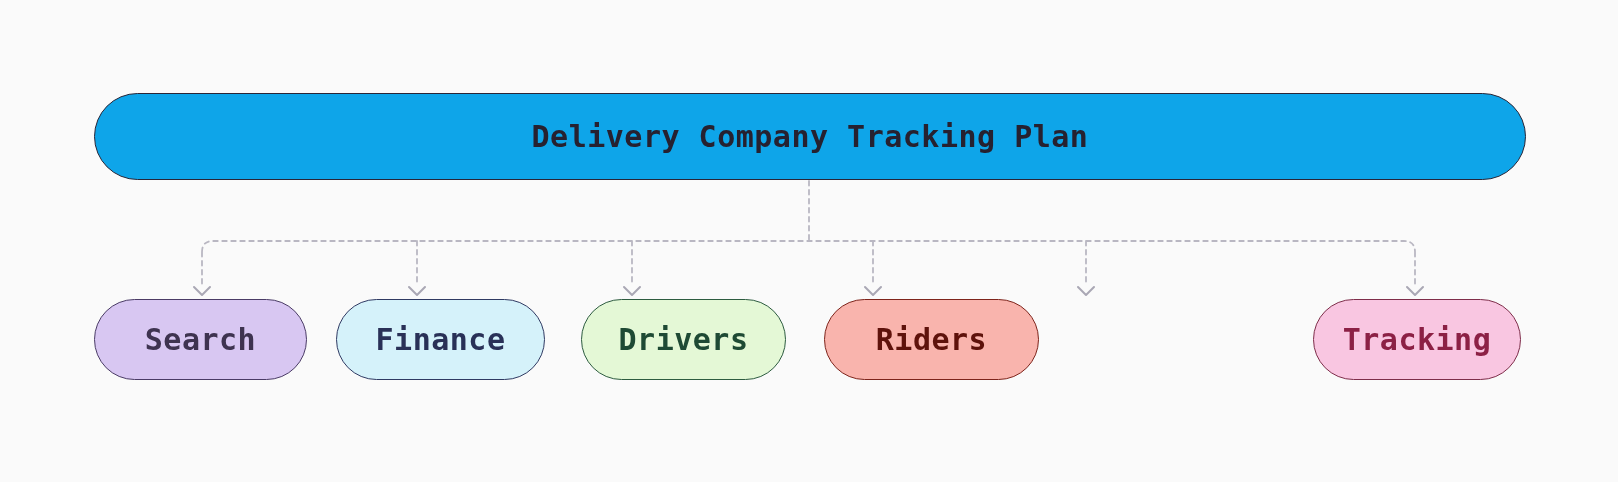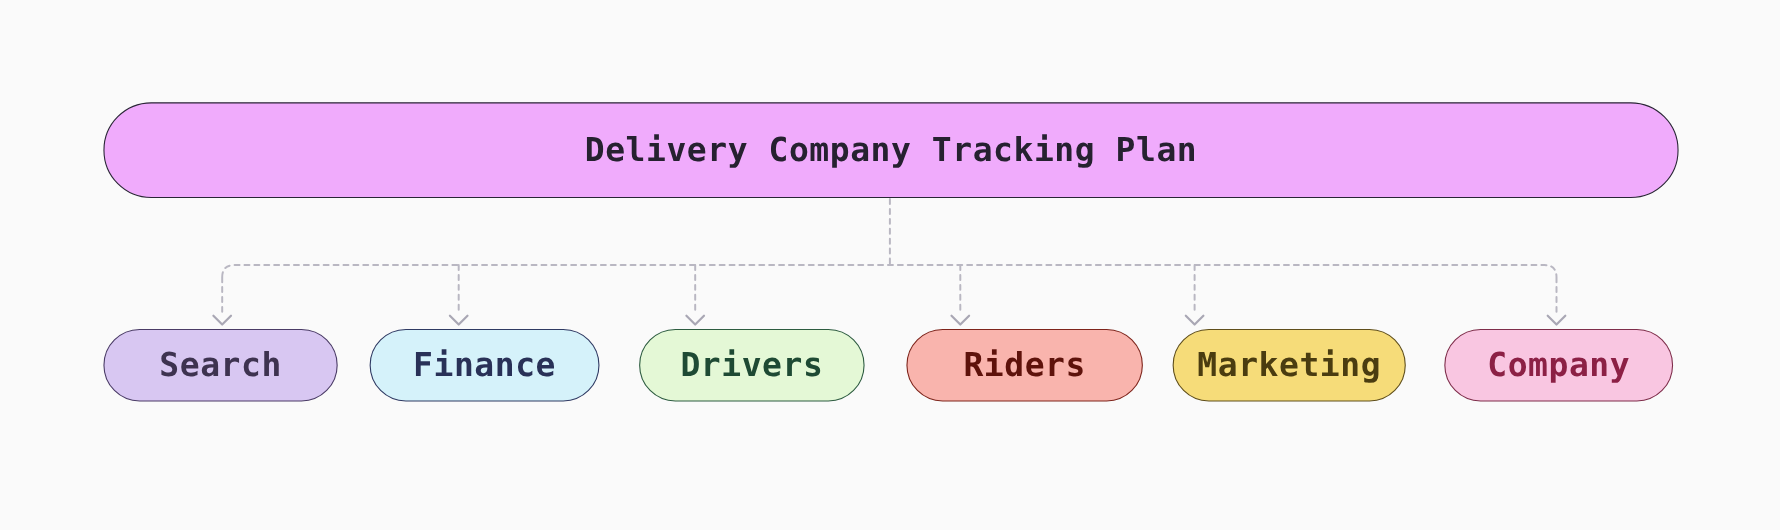--- a/index.html
+++ b/index.html
@@ -40,21 +40,21 @@
   .root-node .label {
     font-size: 30px;
     font-weight: 700;
     letter-spacing: 0.5px;
     color: #262130;
     white-space: nowrap;
   }
   .node {
     position: absolute;
     top: 299px;
-    height: 66px;
+    height: 81px;
     border-radius: 44px;
     border: 1.5px solid #555;
     display: flex;
     align-items: center;
     justify-content: center;
     box-sizing: border-box;
     cursor: pointer;
   }
   .node .label {
     font-size: 30px;
@@ -88,36 +88,33 @@
     <g fill="none" stroke-width="2" stroke-linecap="round" stroke-linejoin="round">
       <polyline points="194,287 202,295 210,287" stroke="#a9a7b4"></polyline>
       <polyline points="409,287 417,295 425,287" stroke="#a9a7b4"></polyline>
       <polyline points="624,287 632,295 640,287" stroke="#a9a7b4"></polyline>
       <polyline points="865,287 873,295 881,287" stroke="#a9a7b4"></polyline>
       <polyline points="1078,287 1086,295 1094,287" stroke="#a9a7b4"></polyline>
       <polyline points="1407,287 1415,295 1423,287" stroke="#a9a7b4"></polyline>
     </g>
   </svg>
 
-  <div class="root-node" style="background: #f0abfc; border-color: rgb(42, 37, 54);">
+  <div class="root-node" style="background: #0ea5e9; border-color: rgb(42, 37, 54);">
     <span class="label" style="color: rgb(38, 33, 48);">Delivery Company Tracking Plan</span>
   </div>
 
   <div class="node node-1" style="background: rgb(216, 199, 242); border-color: rgb(74, 59, 102);">
     <span class="label" style="color: rgb(62, 51, 80);">Search</span>
   </div>
   <div class="node node-2" style="background: rgb(213, 242, 250); border-color: rgb(47, 58, 99);">
     <span class="label" style="color: rgb(41, 49, 87);">Finance</span>
   </div>
   <div class="node node-3" style="background: rgb(228, 248, 214); border-color: rgb(45, 92, 64);">
     <span class="label" style="color: rgb(30, 74, 52); text-align: center;">Drivers</span>
   </div>
   <div class="node node-4" style="background: rgb(249, 180, 173); border-color: rgb(126, 36, 27);">
     <span class="label" style="color: rgb(94, 18, 11);">Riders</span>
   </div>
-  <div class="node node-5" style="background: rgb(246, 220, 121); border-color: rgb(95, 78, 26);">
-    <span class="label" style="color: rgb(74, 60, 16);">Marketing</span>
-  </div>
   <div class="node node-6" style="background: rgb(249, 198, 225); border-color: rgb(126, 45, 74);">
-    <span class="label" style="color: rgb(140, 32, 69);">Company</span>
+    <span class="label" style="color: rgb(140, 32, 69);">Tracking</span>
   </div>
 
 </div>
 
 </body></html>

